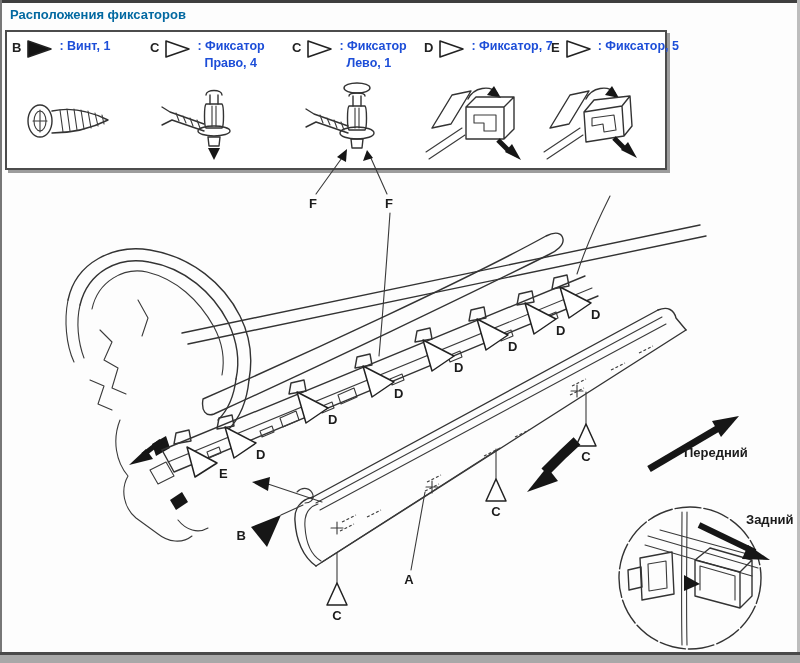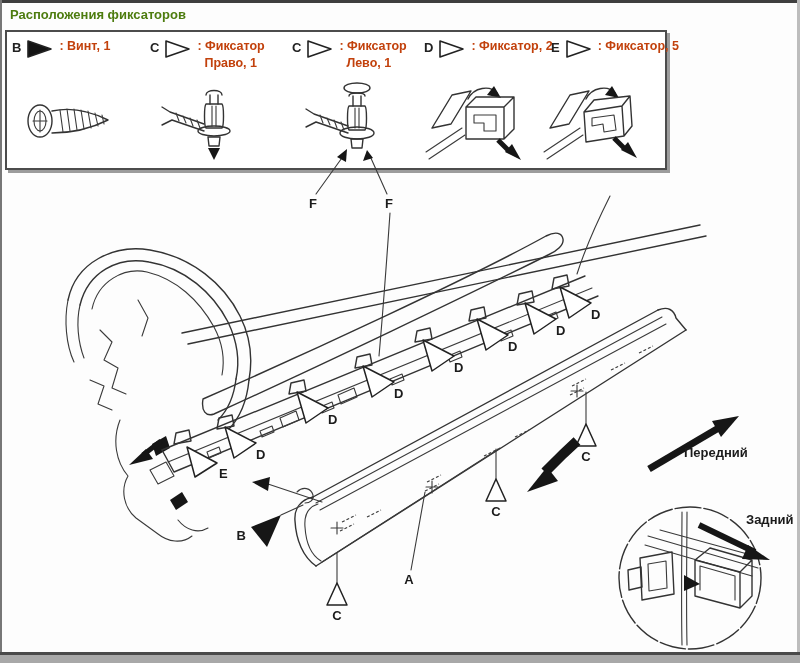--- a/index.html
+++ b/index.html
@@ -3,26 +3,26 @@
 <meta charset="utf-8">
 <style>
   html,body{margin:0;padding:0;}
   body{width:800px;height:663px;position:relative;background:#fdfdfd;overflow:hidden;
        font-family:"Liberation Sans",sans-serif;}
   .frame-top{position:absolute;left:0;top:0;width:800px;height:3px;background:#3f3f3f;}
   .frame-left{position:absolute;left:0;top:0;width:2px;height:655px;background:#777;}
   .frame-right{position:absolute;right:0;top:0;width:3px;height:655px;background:#bdbdbd;}
   .frame-bottom{position:absolute;left:0;top:652px;width:800px;height:3px;background:#4a4a4a;}
   .frame-bottom-grey{position:absolute;left:0;top:655px;width:800px;height:8px;background:#a8a8a8;}
-  .title{position:absolute;left:10px;top:7px;font-size:13px;font-weight:bold;color:#4d7c0f;}
+  .title{position:absolute;left:10px;top:7px;font-size:13px;font-weight:bold;color:#0369a1;}
   .legend-box{position:absolute;left:5px;top:30px;width:658px;height:136px;
               border:2px solid #4c4c4c;box-shadow:3px 3px 0 #9c9c9c;background:#fff;}
   .lg-entry{position:absolute;top:38px;display:flex;align-items:flex-start;gap:5px;z-index:3;}
   .lg-key{font-weight:bold;font-size:13px;color:#222;line-height:20px;}
-  .lg-text{font-weight:bold;font-size:12.5px;color:#c2410c;line-height:1.32;white-space:nowrap;}
+  .lg-text{font-weight:bold;font-size:12.5px;color:#1d4ed8;line-height:1.32;white-space:nowrap;}
   .lg-line2{margin-left:7px;}
   .tri-svg{display:block;margin-top:1px;}
   .tri-svg path{stroke:#222;stroke-width:1.6;fill:#fff;stroke-linejoin:round;}
   .tri-svg[data-marker="filled-triangle-icon"] path{fill:#141414;}
   .main-svg{position:absolute;left:0;top:0;z-index:2;}
   .ln{stroke:#333;stroke-width:1.4;fill:none;stroke-linecap:round;stroke-linejoin:round;}
   .thin{stroke:#3a3a3a;stroke-width:1.1;fill:none;stroke-linecap:round;stroke-linejoin:round;}
   .callout-tri{stroke:#222;stroke-width:1.5;fill:#fff;stroke-linejoin:round;}
   .solid{fill:#161616;stroke:none;}
   .thick{stroke:#161616;fill:none;stroke-linecap:butt;}
@@ -52,40 +52,40 @@
     <div class="lg-line2"></div>
   </div>
 </div>
 <div class="lg-entry" style="left:150px;">
   <span class="lg-key">C</span>
   <svg class="tri-svg" width="28" height="20" data-marker="outline-triangle-icon">
       <path d="M2,2 L25,10 L2,18 Z"></path>
     </svg>
   <div class="lg-text">
     <div>: Фиксатор</div>
-    <div class="lg-line2">Право, 1</div>
+    <div class="lg-line2">Право, 4</div>
   </div>
 </div>
 <div class="lg-entry" style="left:292px;">
   <span class="lg-key">C</span>
   <svg class="tri-svg" width="28" height="20" data-marker="outline-triangle-icon">
       <path d="M2,2 L25,10 L2,18 Z"></path>
     </svg>
   <div class="lg-text">
     <div>: Фиксатор</div>
     <div class="lg-line2">Лево, 1</div>
   </div>
 </div>
 <div class="lg-entry" style="left:424px;">
   <span class="lg-key">D</span>
   <svg class="tri-svg" width="28" height="20" data-marker="outline-triangle-icon">
       <path d="M2,2 L25,10 L2,18 Z"></path>
     </svg>
   <div class="lg-text">
-    <div>: Фиксатор, 2</div>
+    <div>: Фиксатор, 7</div>
     <div class="lg-line2"></div>
   </div>
 </div>
 <div class="lg-entry" style="left:551px;">
   <span class="lg-key">E</span>
   <svg class="tri-svg" width="28" height="20" data-marker="outline-triangle-icon">
       <path d="M2,2 L25,10 L2,18 Z"></path>
     </svg>
   <div class="lg-text">
     <div>: Фиксатор, 5</div>

